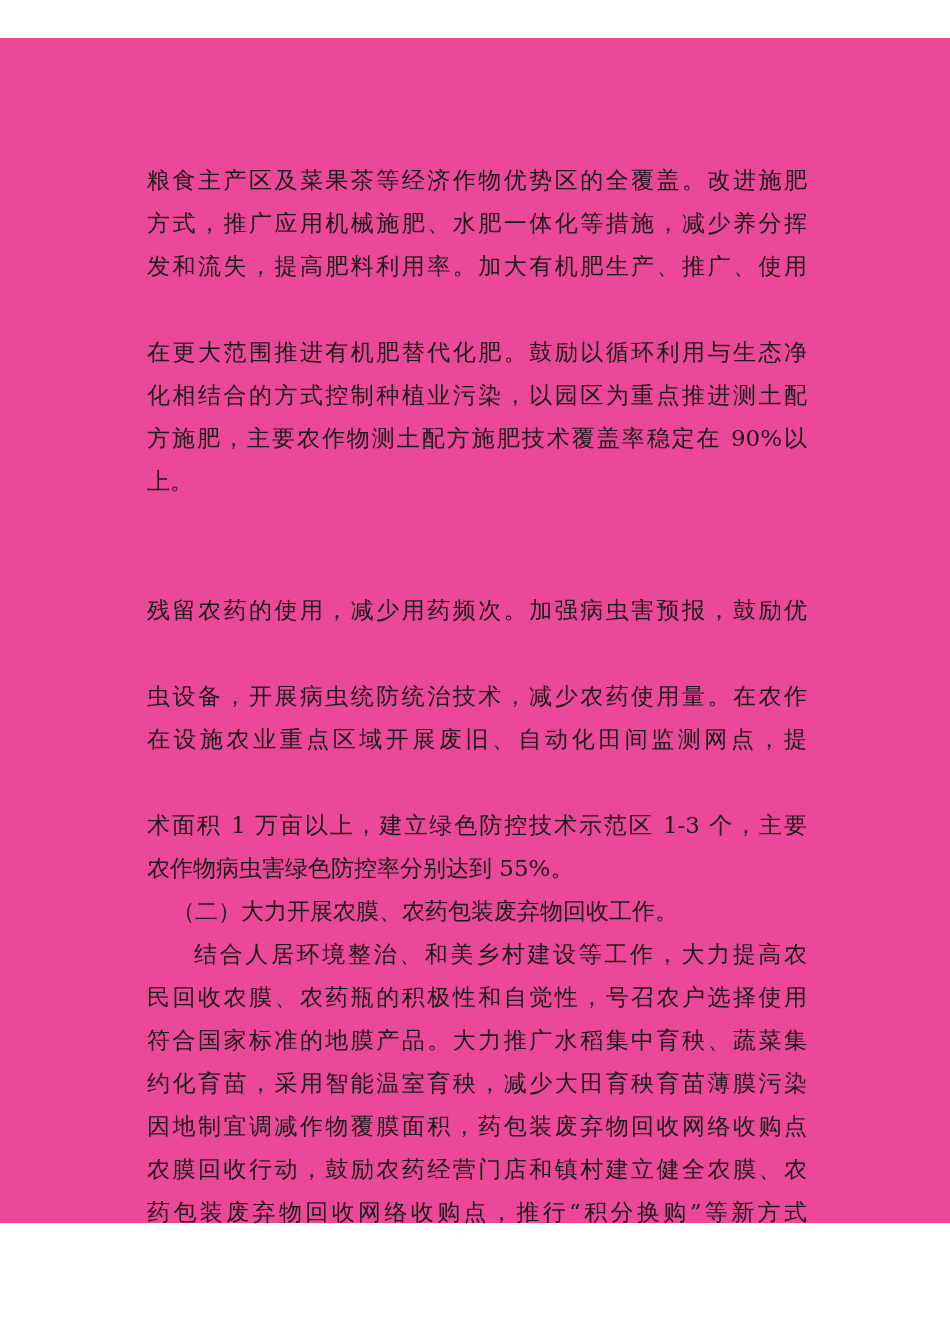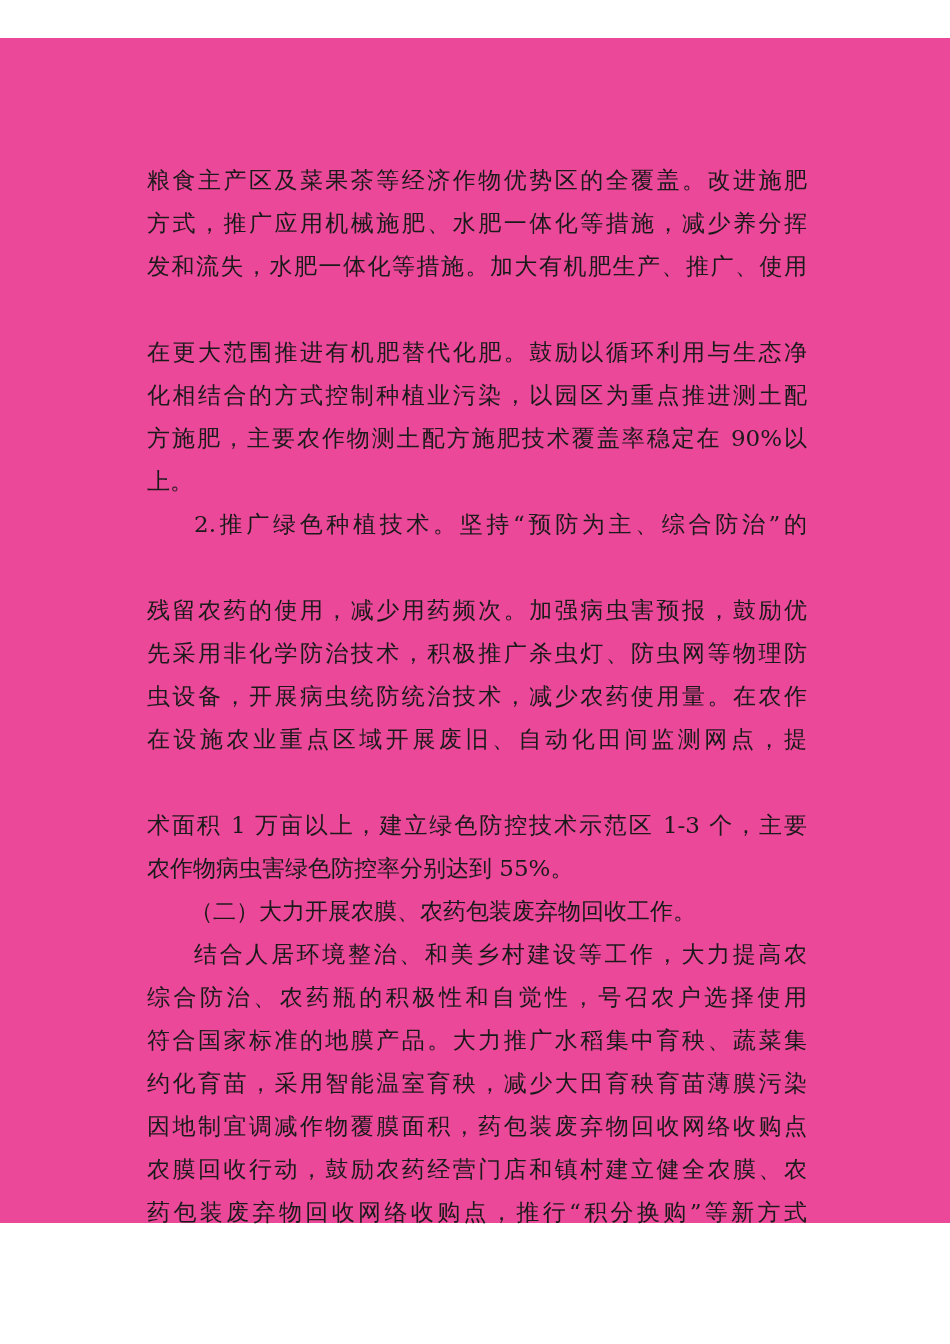--- a/index.html
+++ b/index.html
@@ -37,47 +37,45 @@
     line-height: 43px;
   }
   .line.last {
     text-align-last: left;
   }
   .line.indent {
     left: 194px;
     width: 613px;
   }
   .line.heading {
-    left: 190px;
+    left: 172px;
     width: 600px;
     text-align-last: left;
   }
 </style>
 </head>
 <body>
 
 <div class="page">
   <div class="line" style="top:121px">粮食主产区及菜果茶等经济作物优势区的全覆盖。改进施肥</div>
   <div class="line" style="top:164px">方式，推广应用机械施肥、水肥一体化等措施，减少养分挥</div>
-  <div class="line" style="top:207px">发和流失，水肥一体化等措施。加大有机肥生产、推广、使用</div>
+  <div class="line" style="top:207px">发和流失，提高肥料利用率。加大有机肥生产、推广、使用</div>
   <div class="line" style="top:293px">在更大范围推进有机肥替代化肥。鼓励以循环利用与生态净</div>
   <div class="line" style="top:336px">化相结合的方式控制种植业污染，以园区为重点推进测土配</div>
   <div class="line" style="top:379px">方施肥，主要农作物测土配方施肥技术覆盖率稳定在 90%以</div>
   <div class="line last" style="top:422px">上。</div>
 
-  <div class="line indent" style="top:465px">2.推广绿色种植技术。坚持“预防为主、综合防治”的</div>
   <div class="line" style="top:551px">残留农药的使用，减少用药频次。加强病虫害预报，鼓励优</div>
-  <div class="line" style="top:594px">先采用非化学防治技术，积极推广杀虫灯、防虫网等物理防</div>
   <div class="line" style="top:637px">虫设备，开展病虫统防统治技术，减少农药使用量。在农作</div>
   <div class="line" style="top:680px">在设施农业重点区域开展废旧、自动化田间监测网点，提</div>
   <div class="line" style="top:766px">术面积 1 万亩以上，建立绿色防控技术示范区 1-3 个，主要</div>
   <div class="line last" style="top:809px">农作物病虫害绿色防控率分别达到 55%。</div>
 
   <div class="line heading" style="top:852px">（二）大力开展农膜、农药包装废弃物回收工作。</div>
 
   <div class="line indent" style="top:895px">结合人居环境整治、和美乡村建设等工作，大力提高农</div>
-  <div class="line" style="top:938px">综合防治、农药瓶的积极性和自觉性，号召农户选择使用</div>
+  <div class="line" style="top:938px">民回收农膜、农药瓶的积极性和自觉性，号召农户选择使用</div>
   <div class="line" style="top:981px">符合国家标准的地膜产品。大力推广水稻集中育秧、蔬菜集</div>
   <div class="line" style="top:1024px">约化育苗，采用智能温室育秧，减少大田育秧育苗薄膜污染</div>
   <div class="line" style="top:1067px">因地制宜调减作物覆膜面积，药包装废弃物回收网络收购点</div>
   <div class="line" style="top:1110px">农膜回收行动，鼓励农药经营门店和镇村建立健全农膜、农</div>
   <div class="line" style="top:1153px">药包装废弃物回收网络收购点，推行“积分换购”等新方式</div>
 </div>
 
 </body></html>

